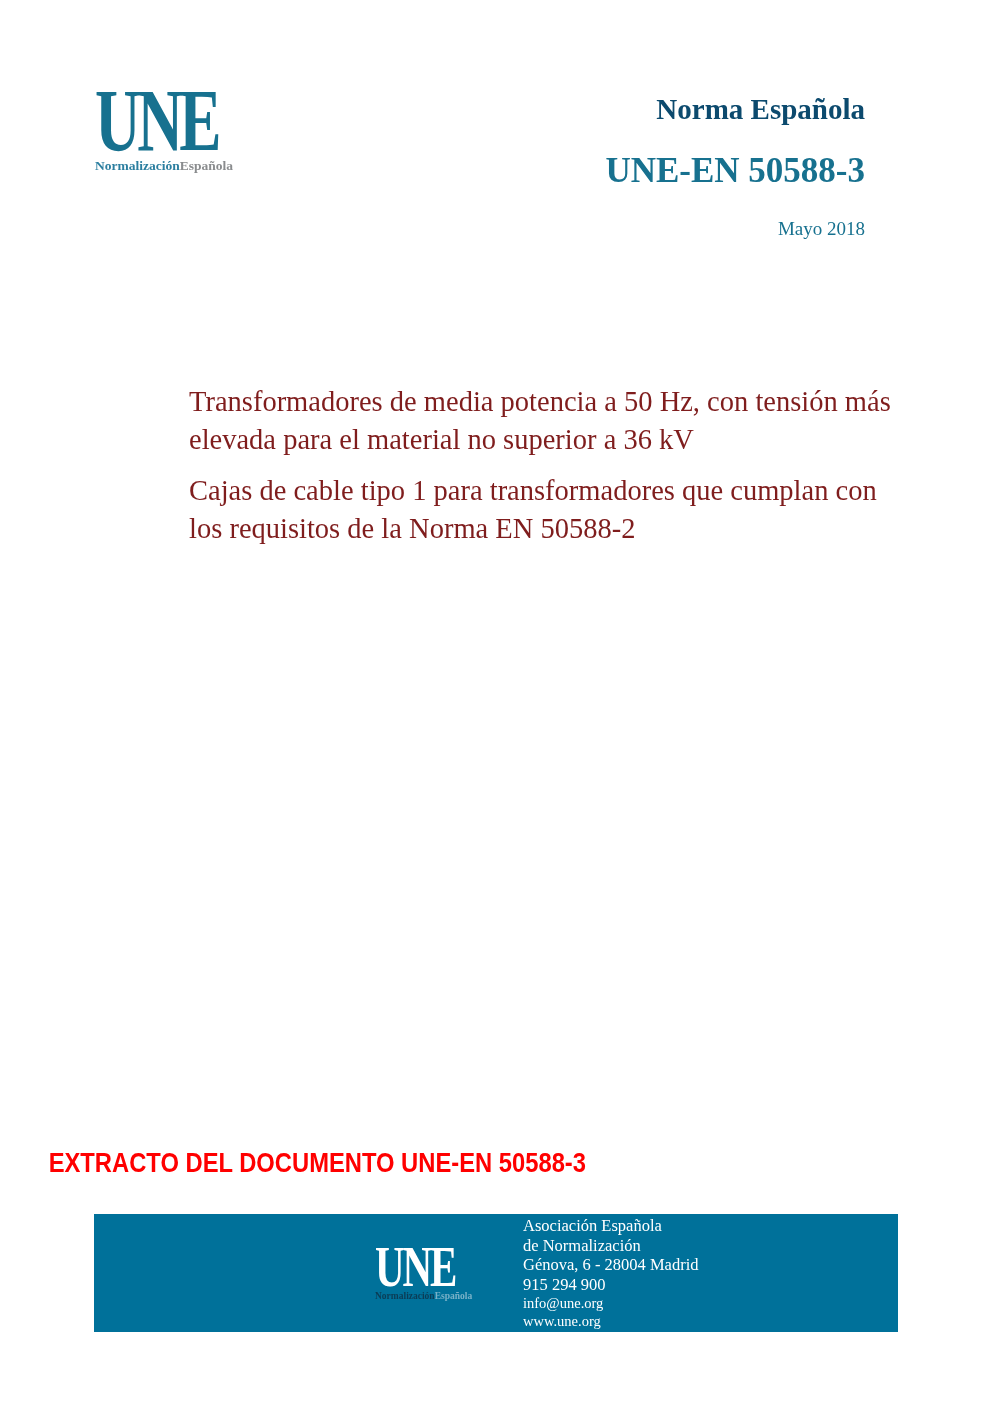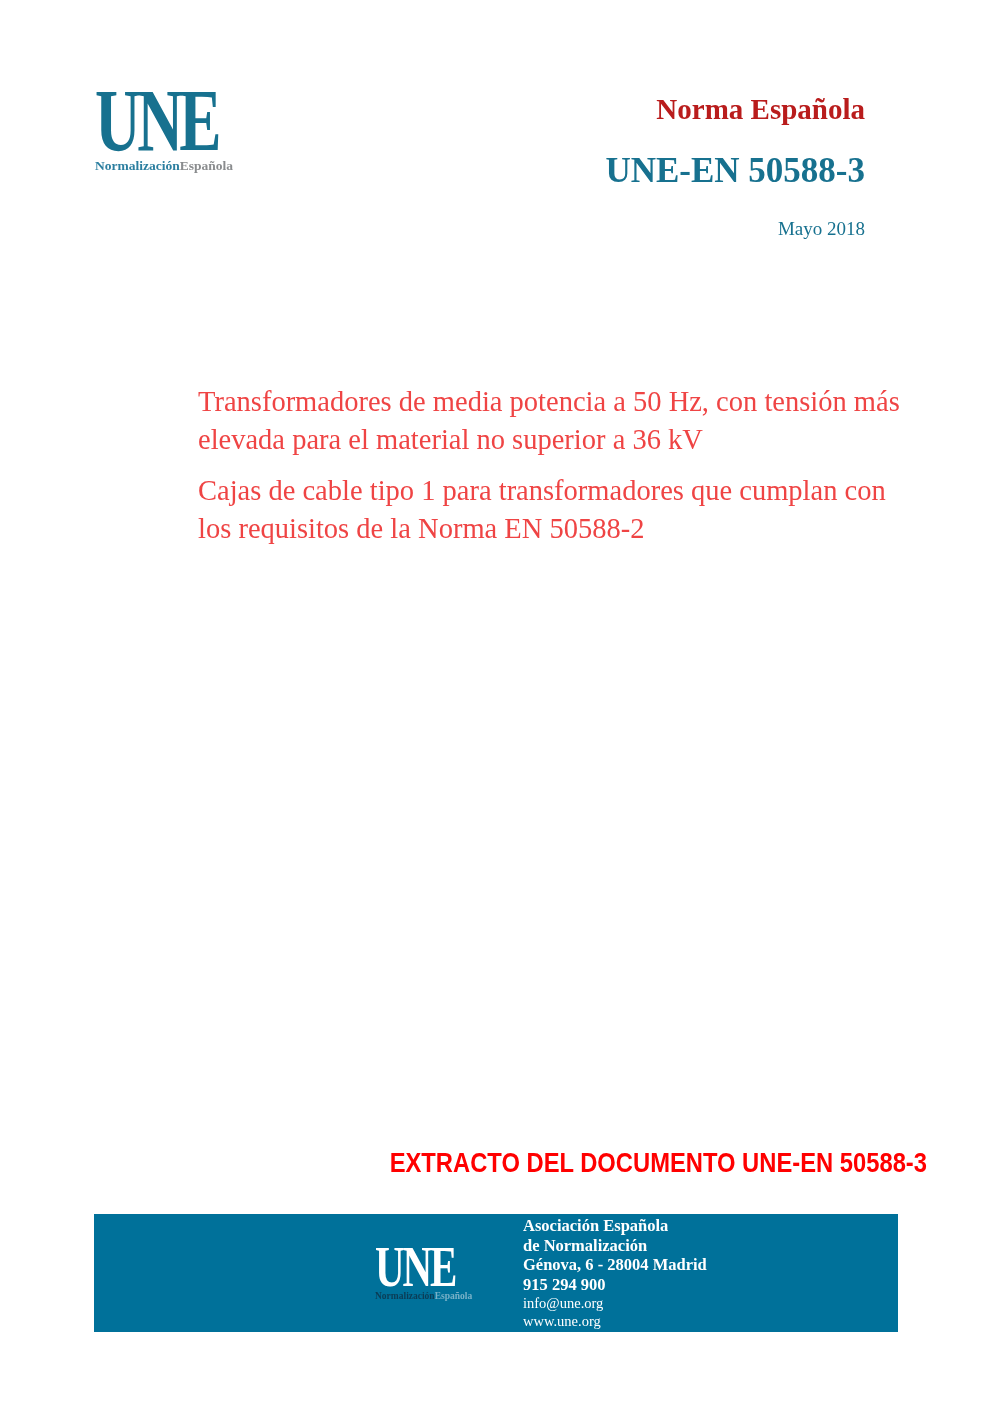--- a/index.html
+++ b/index.html
@@ -46,42 +46,42 @@
   .header-right {
     position: absolute;
     right: 95px;
     top: 92px;
     text-align: right;
   }
   .doc-type {
     font-weight: 700;
     font-size: 29px;
     line-height: 34px;
-    color: #b91c1c;
+    color: #0c4a6e;
   }
   .doc-code {
     font-weight: 700;
     font-size: 35px;
     line-height: 42px;
     color: #17718F;
     margin-top: 24px;
   }
   .doc-date {
     margin-top: 26px;
     font-size: 19px;
     color: #17718F;
   }
 
   
   .title-block {
     position: absolute;
-    left: 198px;
+    left: 189px;
     top: 383px;
     width: 702px;
-    color: #ef4444;
+    color: #7f1d1d;
   }
   .title-block p {
     font-size: 28.5px;
     line-height: 37.5px;
     margin-bottom: 14px;
     font-weight: 400;
   }
 
   
   .committee {
@@ -92,24 +92,24 @@
     font-size: 19.5px;
     line-height: 28px;
     color: #17718F;
     text-align: justify;
   }
   .committee .italic { font-style: italic; }
 
   
   .extract {
     position: absolute;
-    left: 4px;
+    left: 12px;
     top: 1148px;
     width: 100%;
-    text-align: right;
+    text-align: left;
   }
   .extract span {
     display: inline-block;
     font-family: "Liberation Sans", sans-serif;
     font-weight: 700;
     font-size: 27px;
     color: #ff0000;
     transform: scaleX(0.88);
     transform-origin: center;
     white-space: nowrap;
@@ -149,21 +149,21 @@
     font-family: "Liberation Serif", serif;
   }
   .footer-logo .sub-dark  { color: #0b3c55; }
   .footer-logo .sub-light { color: #79b2c8; }
 
   .footer-contact {
     margin-left: 43px;
     color: #ffffff;
   }
   .footer-contact .fc-bold {
-    font-weight: 700;
+    font-weight: 400;
     font-size: 16.5px;
     line-height: 19.5px;
   }
   .footer-contact .fc-reg {
     font-weight: 400;
     font-size: 14.5px;
     line-height: 18px;
   }
 </style>
 </head>

